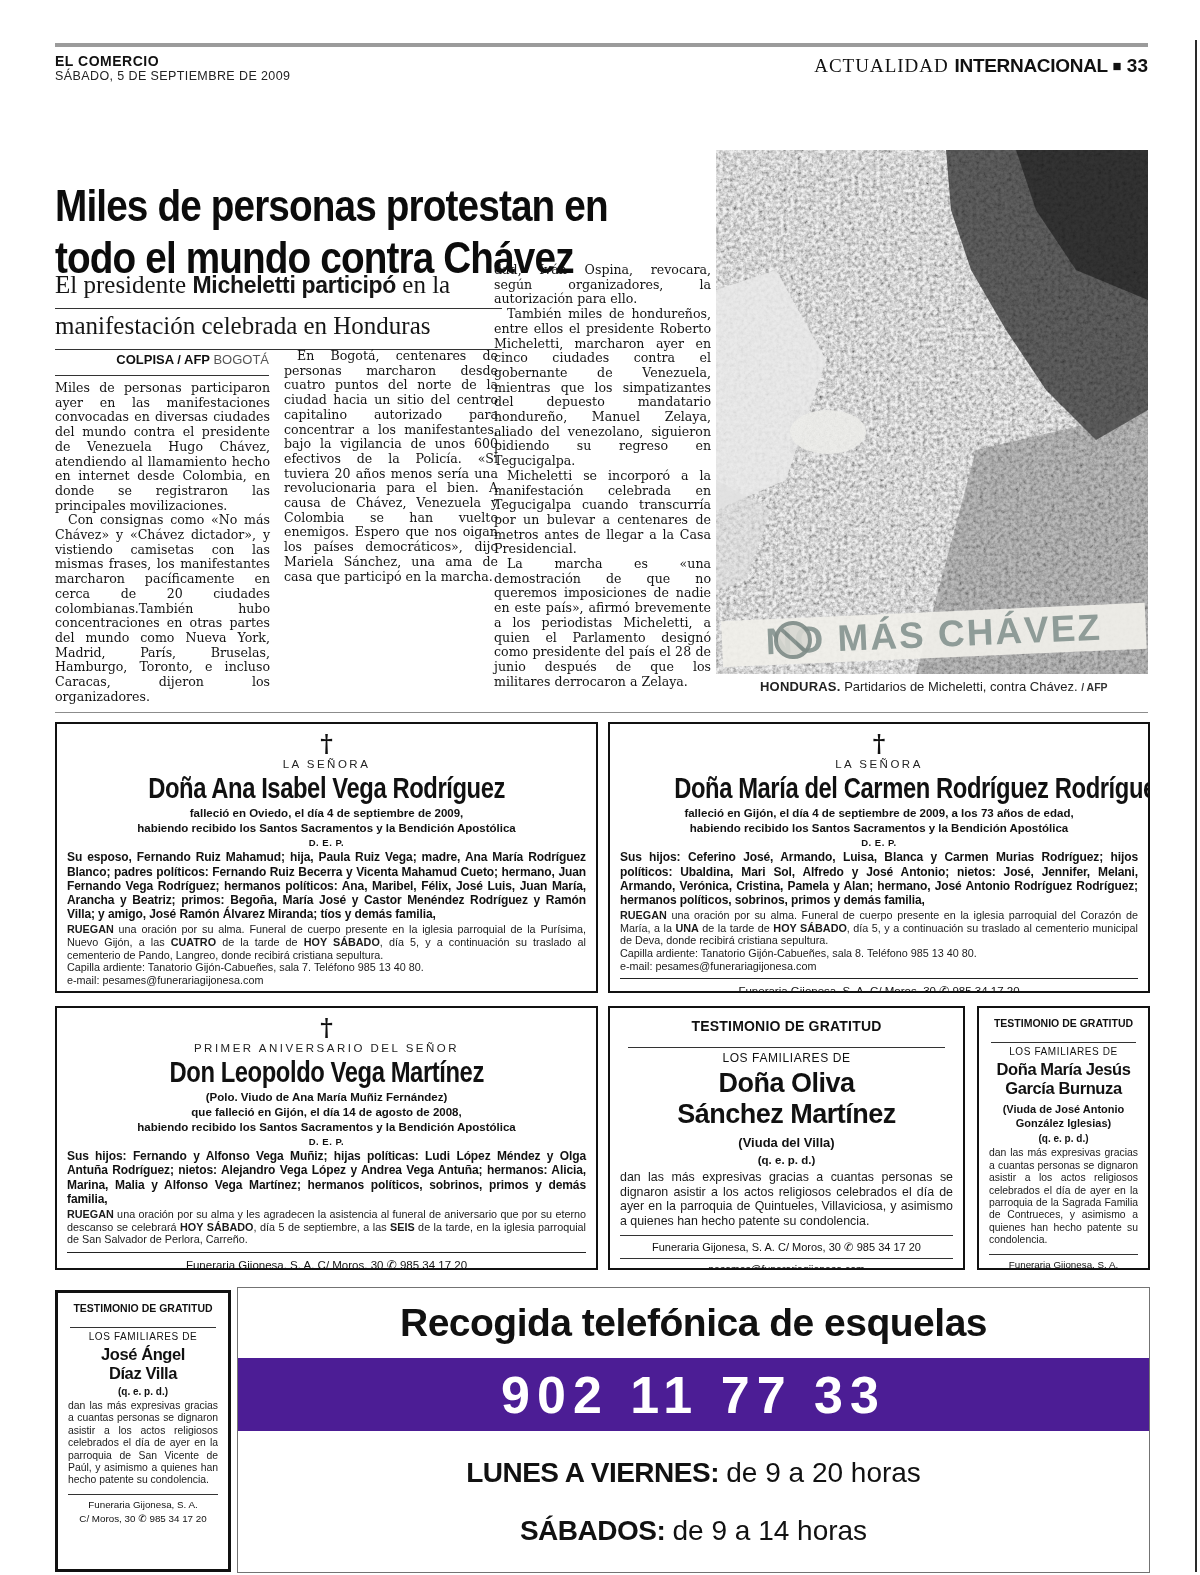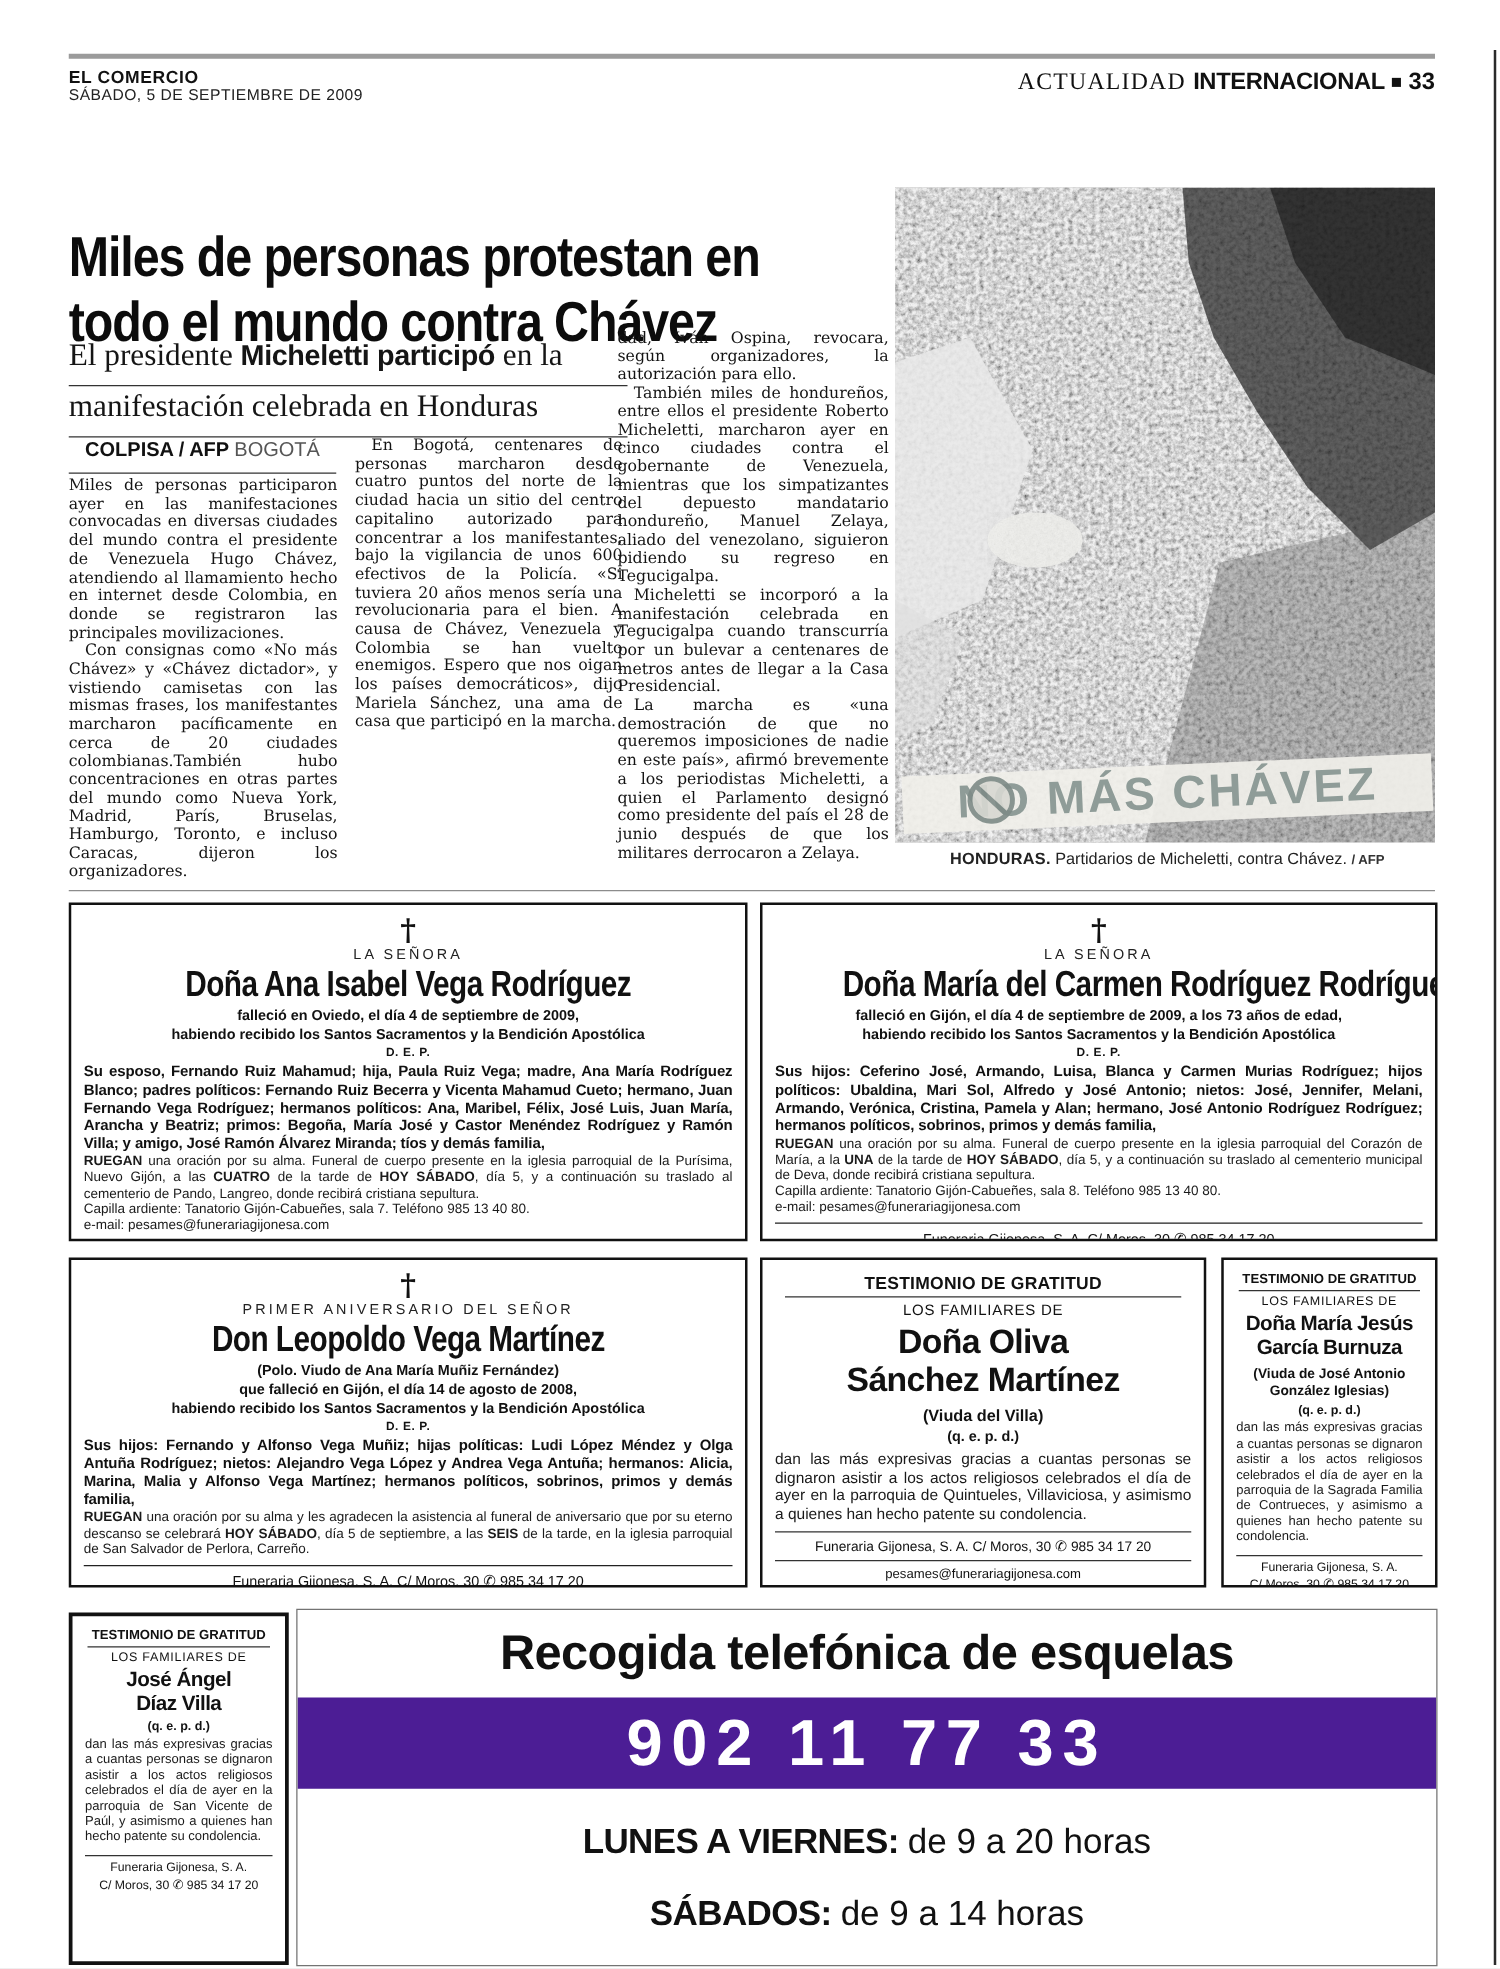--- a/index.html
+++ b/index.html
@@ -21,22 +21,22 @@
   .edge-line{position:absolute;left:1195px;top:40px;width:2px;height:1532px;background:#2a2a2a;}
 
   
   .headline{position:absolute;left:55px;top:150px;width:700px;font-weight:bold;
     font-size:45px;line-height:1.16;letter-spacing:-1px;color:#0c0c0c;}
   .headline .hl{display:block;transform:scaleX(.86);transform-origin:0 50%;white-space:nowrap;}
   .subhead{position:absolute;left:55px;top:268px;width:447px;
     font-family:"Liberation Serif",serif;font-size:25px;color:#151515;}
   .subhead .shline{display:block;border-bottom:1.5px solid #333;padding:3px 0 9px 0;}
   .subhead .rb{font-family:"Liberation Sans",sans-serif;font-weight:bold;font-size:23px;letter-spacing:-.3px;}
-  .byline{position:absolute;left:55px;top:352px;width:214px;text-align:center;
-    font-size:16px;border-bottom:1.5px solid #333;padding-bottom:8px;}
+  .byline{position:absolute;left:55px;top:352px;width:214px;text-align:right;
+    font-size:13px;border-bottom:1.5px solid #333;padding-bottom:8px;}
   .byline .rb{font-weight:bold;}
   .byline .rm{color:#555;}
   .col{position:absolute;font-family:"DejaVu Serif","Liberation Serif",serif;
     font-size:12.6px;line-height:14.7px;text-align:justify;color:#131313;}
   .col p{margin:0;}
   .col p.ind{text-indent:13px;}
   #col1{left:55px;top:381px;width:215px;height:315px;}
   #col2{left:284px;top:349px;width:214px;height:348px;}
   #col3{left:494px;top:263px;width:217px;height:434px;}
 
@@ -61,21 +61,21 @@
   .eq-name{display:block;font-weight:bold;font-size:29px;letter-spacing:-.5px;white-space:nowrap;line-height:1.12;margin:2px 0;}
   .eq-name .sqz{display:inline-block;transform:scaleX(.82);transform-origin:50% 50%;}
   .eq-dline{display:block;font-weight:bold;font-size:11.5px;line-height:1.3;}
   .eq-dep{display:block;font-weight:bold;font-size:9.5px;letter-spacing:.5px;margin:1px 0 2px 0;}
   .eq-family{text-align:justify;font-weight:bold;font-size:12px;line-height:14.2px;letter-spacing:-.1px;}
   .eq-ruegan{text-align:justify;font-size:10.8px;line-height:12.6px;margin-top:2px;color:#1a1a1a;}
   .eq-ruegan .rb{font-weight:bold;}
   .eq-small{display:block;text-align:left;font-size:10.8px;line-height:12.6px;color:#1a1a1a;}
   .eq-footrule{border-top:1.5px solid #222;margin-top:6px;padding-top:5px;font-size:11.5px;}
   .tg-head{display:block;font-weight:bold;font-size:14px;letter-spacing:.2px;
-    border-bottom:1px solid #333;padding-bottom:3px;margin:4px 8px 3px 8px;}
+    border-bottom:1px solid #333;padding-bottom:13px;margin:4px 8px 3px 8px;}
   .tg-fam{display:block;font-size:12px;letter-spacing:.6px;}
   .tg-name{display:block;font-weight:bold;font-size:27px;line-height:1.15;letter-spacing:-.5px;margin-top:3px;}
   .tg-alias{display:block;font-weight:bold;font-size:13px;margin-top:5px;}
   .tg-qepd{display:block;font-weight:bold;font-size:11.5px;margin:4px 0;}
   .tg-body{text-align:justify;font-size:12.4px;line-height:14.6px;margin-top:3px;color:#1a1a1a;}
   .tg-foot{border-top:1px solid #333;margin-top:7px;padding-top:4px;font-size:11px;}
   .tg-mail{border-top:1px solid #333;margin-top:4px;padding-top:4px;font-size:10.5px;}
   
   .narrow .tg-head{font-size:10.5px;margin:3px 2px;letter-spacing:0;}
   .narrow .tg-fam{font-size:10px;}

